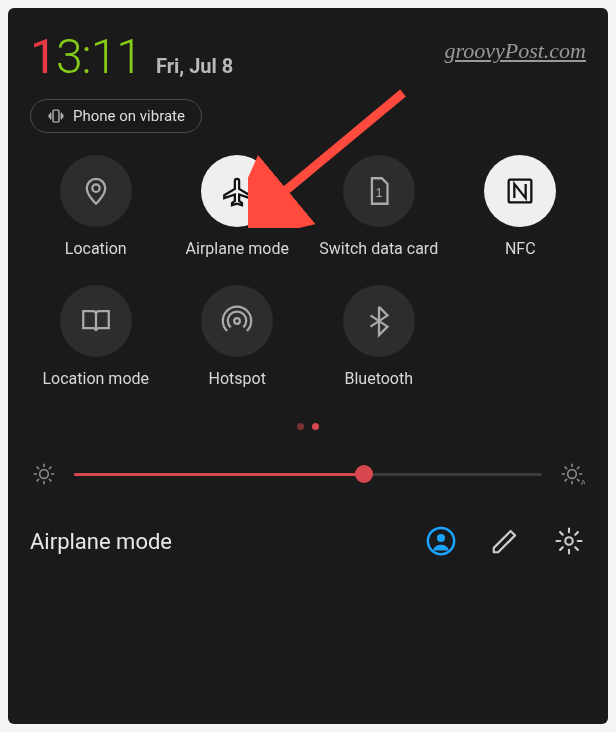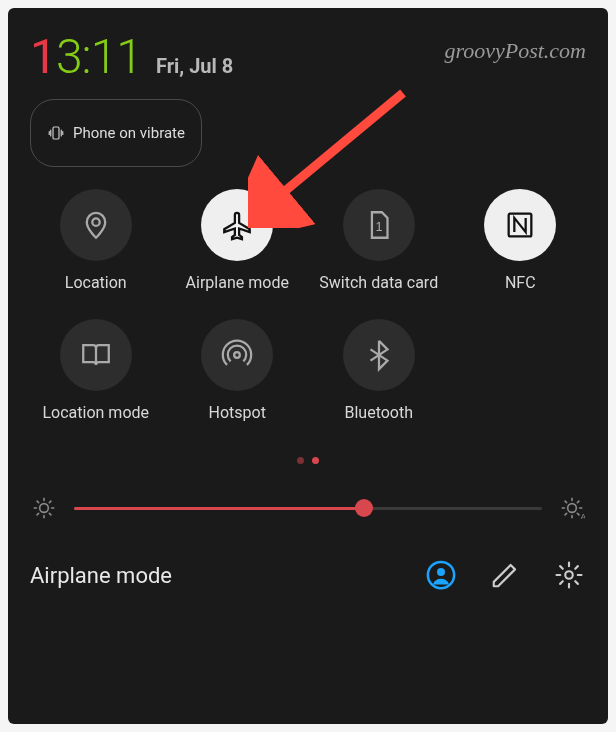--- a/index.html
+++ b/index.html
@@ -41,29 +41,30 @@
       font-weight: 700;
     }
     .watermark {
       position: absolute;
       right: 22px;
       top: 30px;
       font-family: Georgia, serif;
       font-style: italic;
       font-size: 22px;
       color: #9a9a9a;
+      text-decoration: underline;
     }
     .status-chip {
       margin-top: 14px;
       display: inline-flex;
       align-items: center;
       gap: 8px;
       border: 1px solid #4a4a4a;
       border-radius: 24px;
-      padding: 24px 16px;
+      padding: 7px 16px;
       font-size: 15px;
       color: #ddd;
     }
     .chip-icon { width: 18px; height: 18px; display:flex; align-items:center; justify-content:center;}
     .tiles {
       margin-top: 22px;
       display: grid;
       grid-template-columns: repeat(4, 1fr);
       row-gap: 26px;
       column-gap: 10px;

